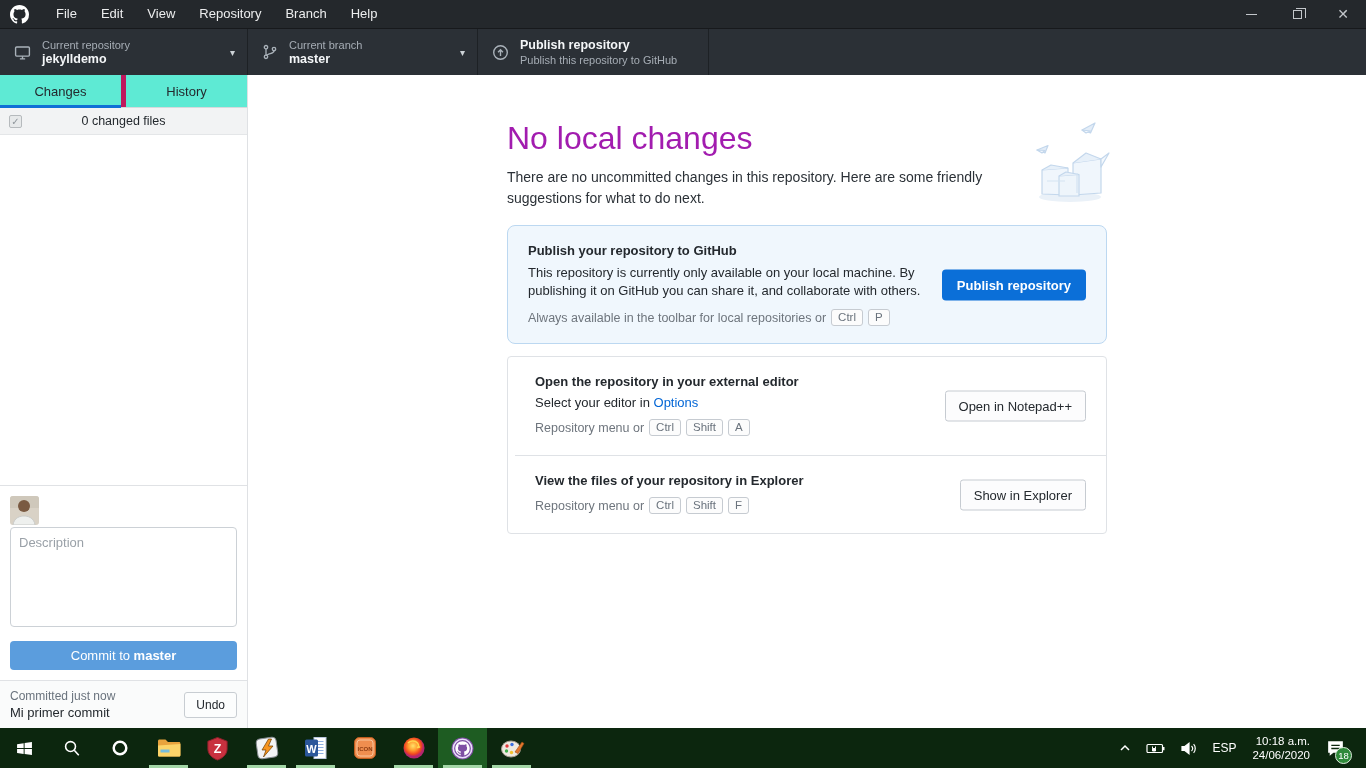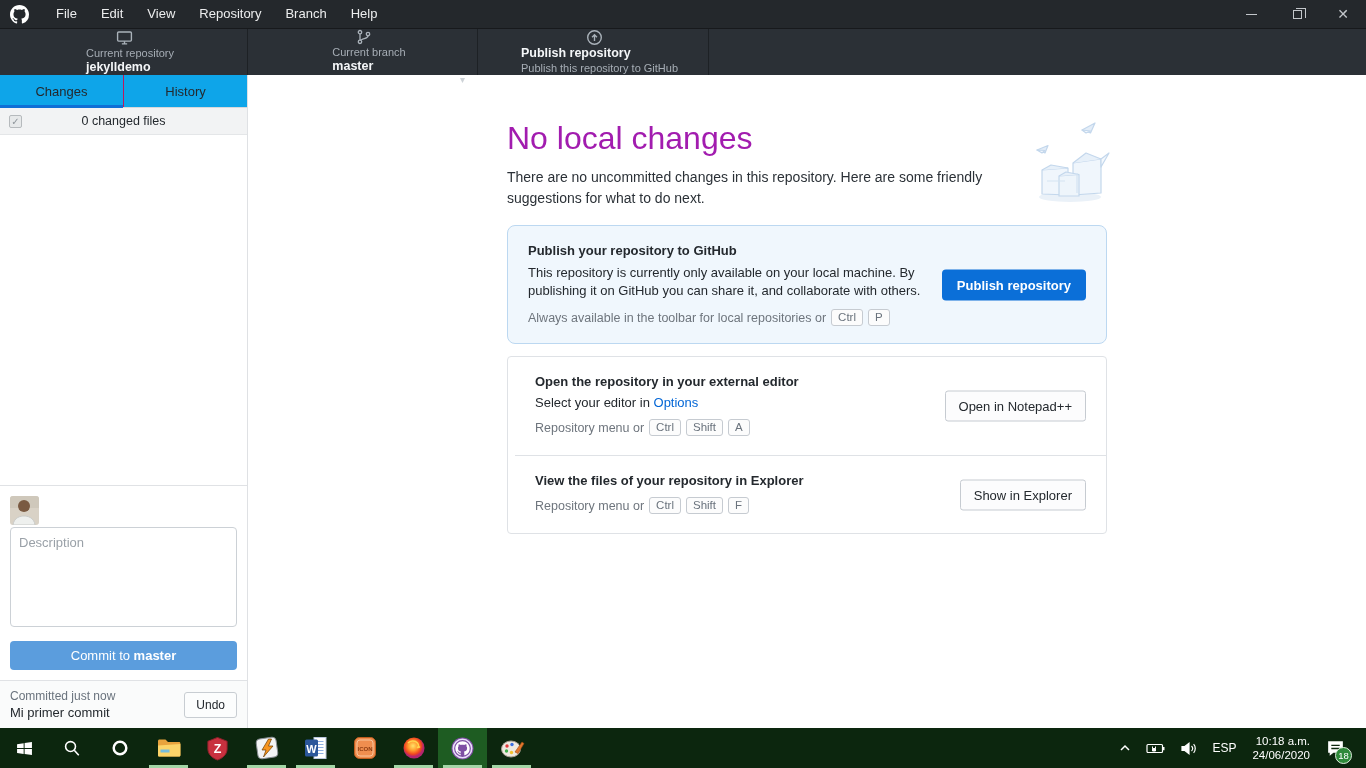--- a/index.html
+++ b/index.html
@@ -12,39 +12,39 @@
   .gh-logo { width:20px; height:20px; margin:0 14px 0 10px; display:flex; align-items:center; }
   .menu-item { font-size:13px; padding:0 12px; line-height:28px; cursor:default; color:#ecedee; }
   .win-controls { margin-left:auto; display:flex; height:28px; }
   .win-btn { width:46px; display:flex; align-items:center; justify-content:center; color:#c3c7cb; font-size:12px; }
   .min-glyph { width:11px; height:1px; background:#c3c7cb; display:block; }
   .restore-glyph { position:relative; width:9px; height:9px; border:1px solid #c3c7cb; background:#24282c; }
   .restore-glyph::before { content:''; position:absolute; top:-3px; left:2px; width:9px; height:9px; border:1px solid #c3c7cb; border-bottom:none; border-left:none; }
 
   
   .toolbar { height:47px; background:#2b3036; display:flex; flex:0 0 auto; border-top:1px solid #17191c; }
-  .tb-section { display:flex; align-items:center; padding:0 12px 0 14px; border-right:1px solid #1d2125; position:relative;flex-direction:column; }
+  .tb-section { display:flex; align-items:center; padding:0 12px 0 14px; border-right:1px solid #1d2125; position:relative; }
   .tb-section.repo { width:248px; }
   .tb-section.branch { width:230px; }
   .tb-section.publish { width:231px; }
   .tb-fill { flex:1; }
   .tb-icon { color:#aab2ba; flex:0 0 auto; display:flex; }
   .tb-text { margin-left:11px; min-width:0; }
   .tb-label { font-size:11px; color:#a6adb5; line-height:14px; }
   .tb-value { font-size:12.5px; color:#f4f6f8; font-weight:bold; line-height:15px; }
   .tb-caret { margin-left:auto; color:#cdd2d7; font-size:10px; }
 
   
   .app-body { flex:1 1 auto; display:flex; min-height:0; }
 
   
   .sidebar { width:248px; flex:0 0 auto; border-right:1px solid #dfe1e4; display:flex; flex-direction:column; background:#fff; }
   .tabs { height:33px; display:flex; border-bottom:1px solid #d6d9dc; flex:0 0 auto; }
-  .tab { flex:1; display:flex; align-items:center; justify-content:center; font-size:13px; color:#24292e; position:relative; background:#0ea5e9; }
-  .tab + .tab { border-left:1px solid #be185d; }
+  .tab { flex:1; display:flex; align-items:center; justify-content:center; font-size:13px; color:#24292e; position:relative; background:#5eead4; }
+  .tab + .tab { border-left:5px solid #be185d; }
   .tab.active::after { content:''; position:absolute; left:0; right:0; bottom:-1px; height:3px; background:#0f6fd6; }
   .files-row { height:27px; background:#f2f3f4; border-bottom:1px solid #e4e6e8; position:relative; display:flex; align-items:center; flex:0 0 auto; }
   .checkbox { position:absolute; left:9px; width:13px; height:13px; border:1px solid #b6babd; background:#e7e9ea; border-radius:2px; font-size:10px; color:#8f969c; line-height:11px; text-align:center; }
   .files-label { width:100%; text-align:center; font-size:12.5px; color:#24292e; }
   .file-list { flex:1 1 auto; background:#fff; }
   .commit-form { flex:0 0 auto; border-top:1px solid #e0e2e5; padding:10px; background:#fff; }
   .cf-row { display:flex; gap:8px; }
   .avatar { width:29px; height:29px; border-radius:3px; overflow:hidden; flex:0 0 auto; }
   .summary-input { flex:1; height:29px; border:1px solid #ccd1d6; border-radius:4px; padding:0 8px; font-size:13px; font-family:"Liberation Sans",sans-serif; color:#24292e; }
   .desc-area { width:100%; height:100px; margin-top:2px; border:1px solid #ccd1d6; border-radius:4px; padding:7px 8px; font-size:13px; font-family:"Liberation Sans",sans-serif; resize:none; color:#24292e; }

